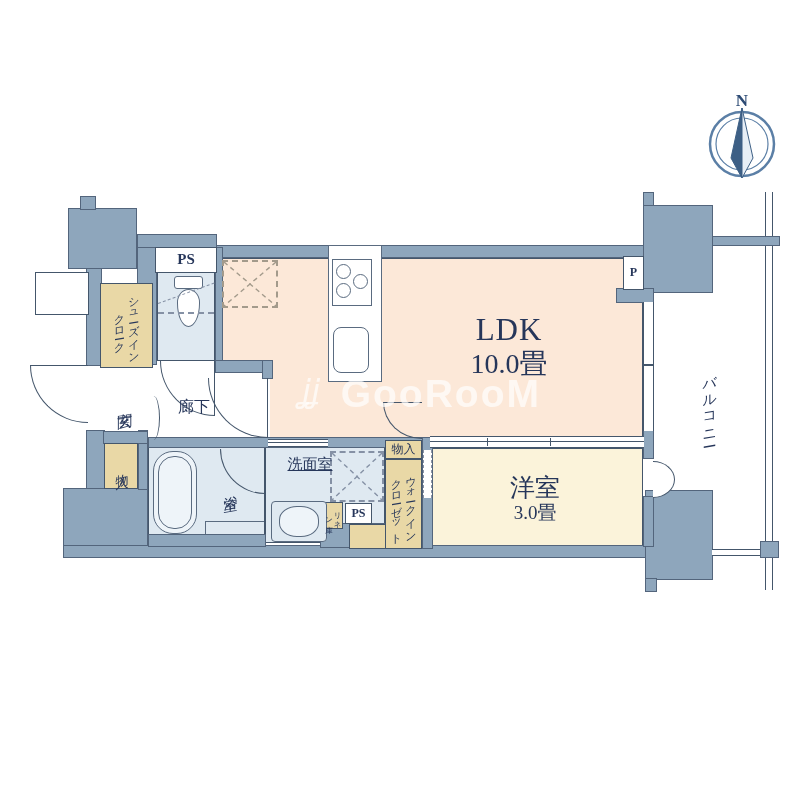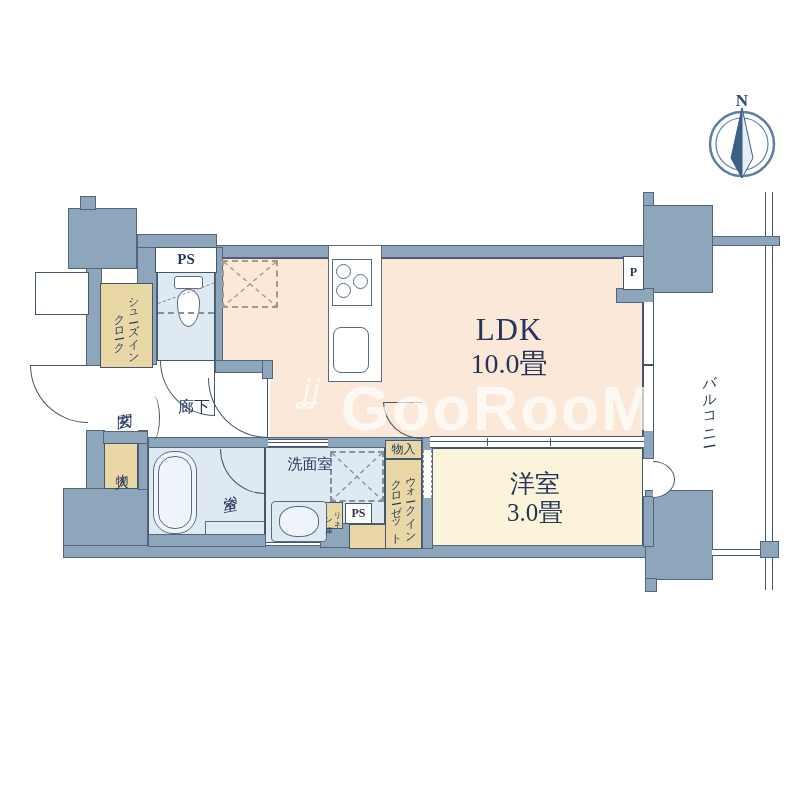--- a/index.html
+++ b/index.html
@@ -29,21 +29,21 @@
   .lbl{z-index:5;color:#26365a;display:flex;align-items:center;justify-content:center;
        text-align:center;line-height:1.15;}
   .vtext{writing-mode:vertical-rl;text-orientation:upright;white-space:pre-line;
          line-height:1.3;letter-spacing:2px;}
   .oblique{transform:skewY(-10deg);}
   .bold{font-weight:bold;}
   
   .wm{z-index:6;display:flex;align-items:flex-start;gap:20px;color:rgba(255,255,255,0.68);
       font-family:"Liberation Sans","DejaVu Sans",sans-serif;pointer-events:none;}
   .wm .wm-icon{font-style:italic;font-size:32px;font-family:"DejaVu Sans",sans-serif;}
-  .wm .wm-text{font-size:63px;font-weight:bold;letter-spacing:2px;}
+  .wm .wm-text{font-size:39px;font-weight:bold;letter-spacing:2px;}
 </style>
 </head>
 <body>
 
 <div id="canvas">
 
   <div class="abs room peach" style="left:222px;top:258px;width:421px;height:180px;"></div>
   <div class="abs whitefloor" style="left:156px;top:362px;width:114px;height:76px;"></div>
   <div class="abs whitefloor" style="left:103px;top:364px;width:53px;height:68px;"></div>
   <div class="abs room cream" style="left:430px;top:448px;width:213px;height:98px;"></div>
@@ -141,27 +141,27 @@
   <div class="abs arc" style="left:220px;top:449px;width:45px;height:45px;border-top:none;border-right:none;border-radius:0 0 0 100%;"></div>
   <div class="abs" style="left:653px;top:461px;width:22px;height:37px;border:1px solid #44566b;border-left:none;border-radius:0 100% 100% 0 / 0 50% 50% 0;z-index:3;background:#ffffff;"></div>
   <div class="abs" style="left:147px;top:396px;width:13px;height:44px;border-right:1px solid #44566b;border-radius:0 50% 50% 0 / 0 50% 50% 0;z-index:4;"></div>
 
   <div class="abs lbl" style="left:424px;top:310px;width:170px;height:72px;flex-direction:column;">
     <span style="font-size:31px;letter-spacing:1px;">LDK</span>
     <span style="font-size:28px;">10.0畳</span>
   </div>
   <div class="abs lbl" style="left:465px;top:466px;width:140px;height:66px;flex-direction:column;">
     <span style="font-size:25px;">洋室</span>
-    <span style="font-size:25px;">3.0畳</span>
+    <span style="font-size:19px;">3.0畳</span>
   </div>
   <div class="abs lbl vtext oblique" style="left:697px;top:356px;width:24px;height:96px;font-size:14px;">バルコニー</div>
   <div class="abs lbl vtext oblique" style="left:113px;top:378px;width:22px;height:50px;font-size:15px;">玄関</div>
   <div class="abs lbl" style="left:165px;top:396px;width:58px;height:22px;font-size:16px;">廊下</div>
   <div class="abs lbl vtext oblique" style="left:220px;top:464px;width:20px;height:46px;font-size:14px;">浴室</div>
-  <div class="abs lbl" style="left:272px;top:455px;width:76px;height:20px;font-size:15px;">洗面室</div>
+  <div class="abs lbl" style="left:272px;top:455px;width:76px;height:20px;font-size:15px;text-decoration:underline;">洗面室</div>
   <div class="abs lbl vtext oblique" style="left:102px;top:287px;width:49px;height:77px;font-size:11px;letter-spacing:1px;">シューズイン
 クローク</div>
   <div class="abs lbl vtext oblique" style="left:106px;top:447px;width:30px;height:38px;font-size:13px;">物入</div>
   <div class="abs lbl" style="left:386px;top:441px;width:35px;height:17px;font-size:12px;">物入</div>
   <div class="abs lbl vtext oblique" style="left:387px;top:463px;width:33px;height:82px;font-size:11px;letter-spacing:1px;">ウォークイン
 クローゼット</div>
   <div class="abs lbl vtext" style="left:323px;top:503px;width:19px;height:25px;font-size:7.5px;letter-spacing:0;line-height:1.15;">リネン庫</div>
   <div class="abs lbl bold" style="left:155px;top:247px;width:62px;height:26px;font-size:15px;">PS</div>
   <div class="abs lbl bold" style="left:345px;top:503px;width:27px;height:21px;font-size:12px;">PS</div>
   <div class="abs lbl bold" style="left:623px;top:256px;width:21px;height:34px;font-size:12px;">P</div>

